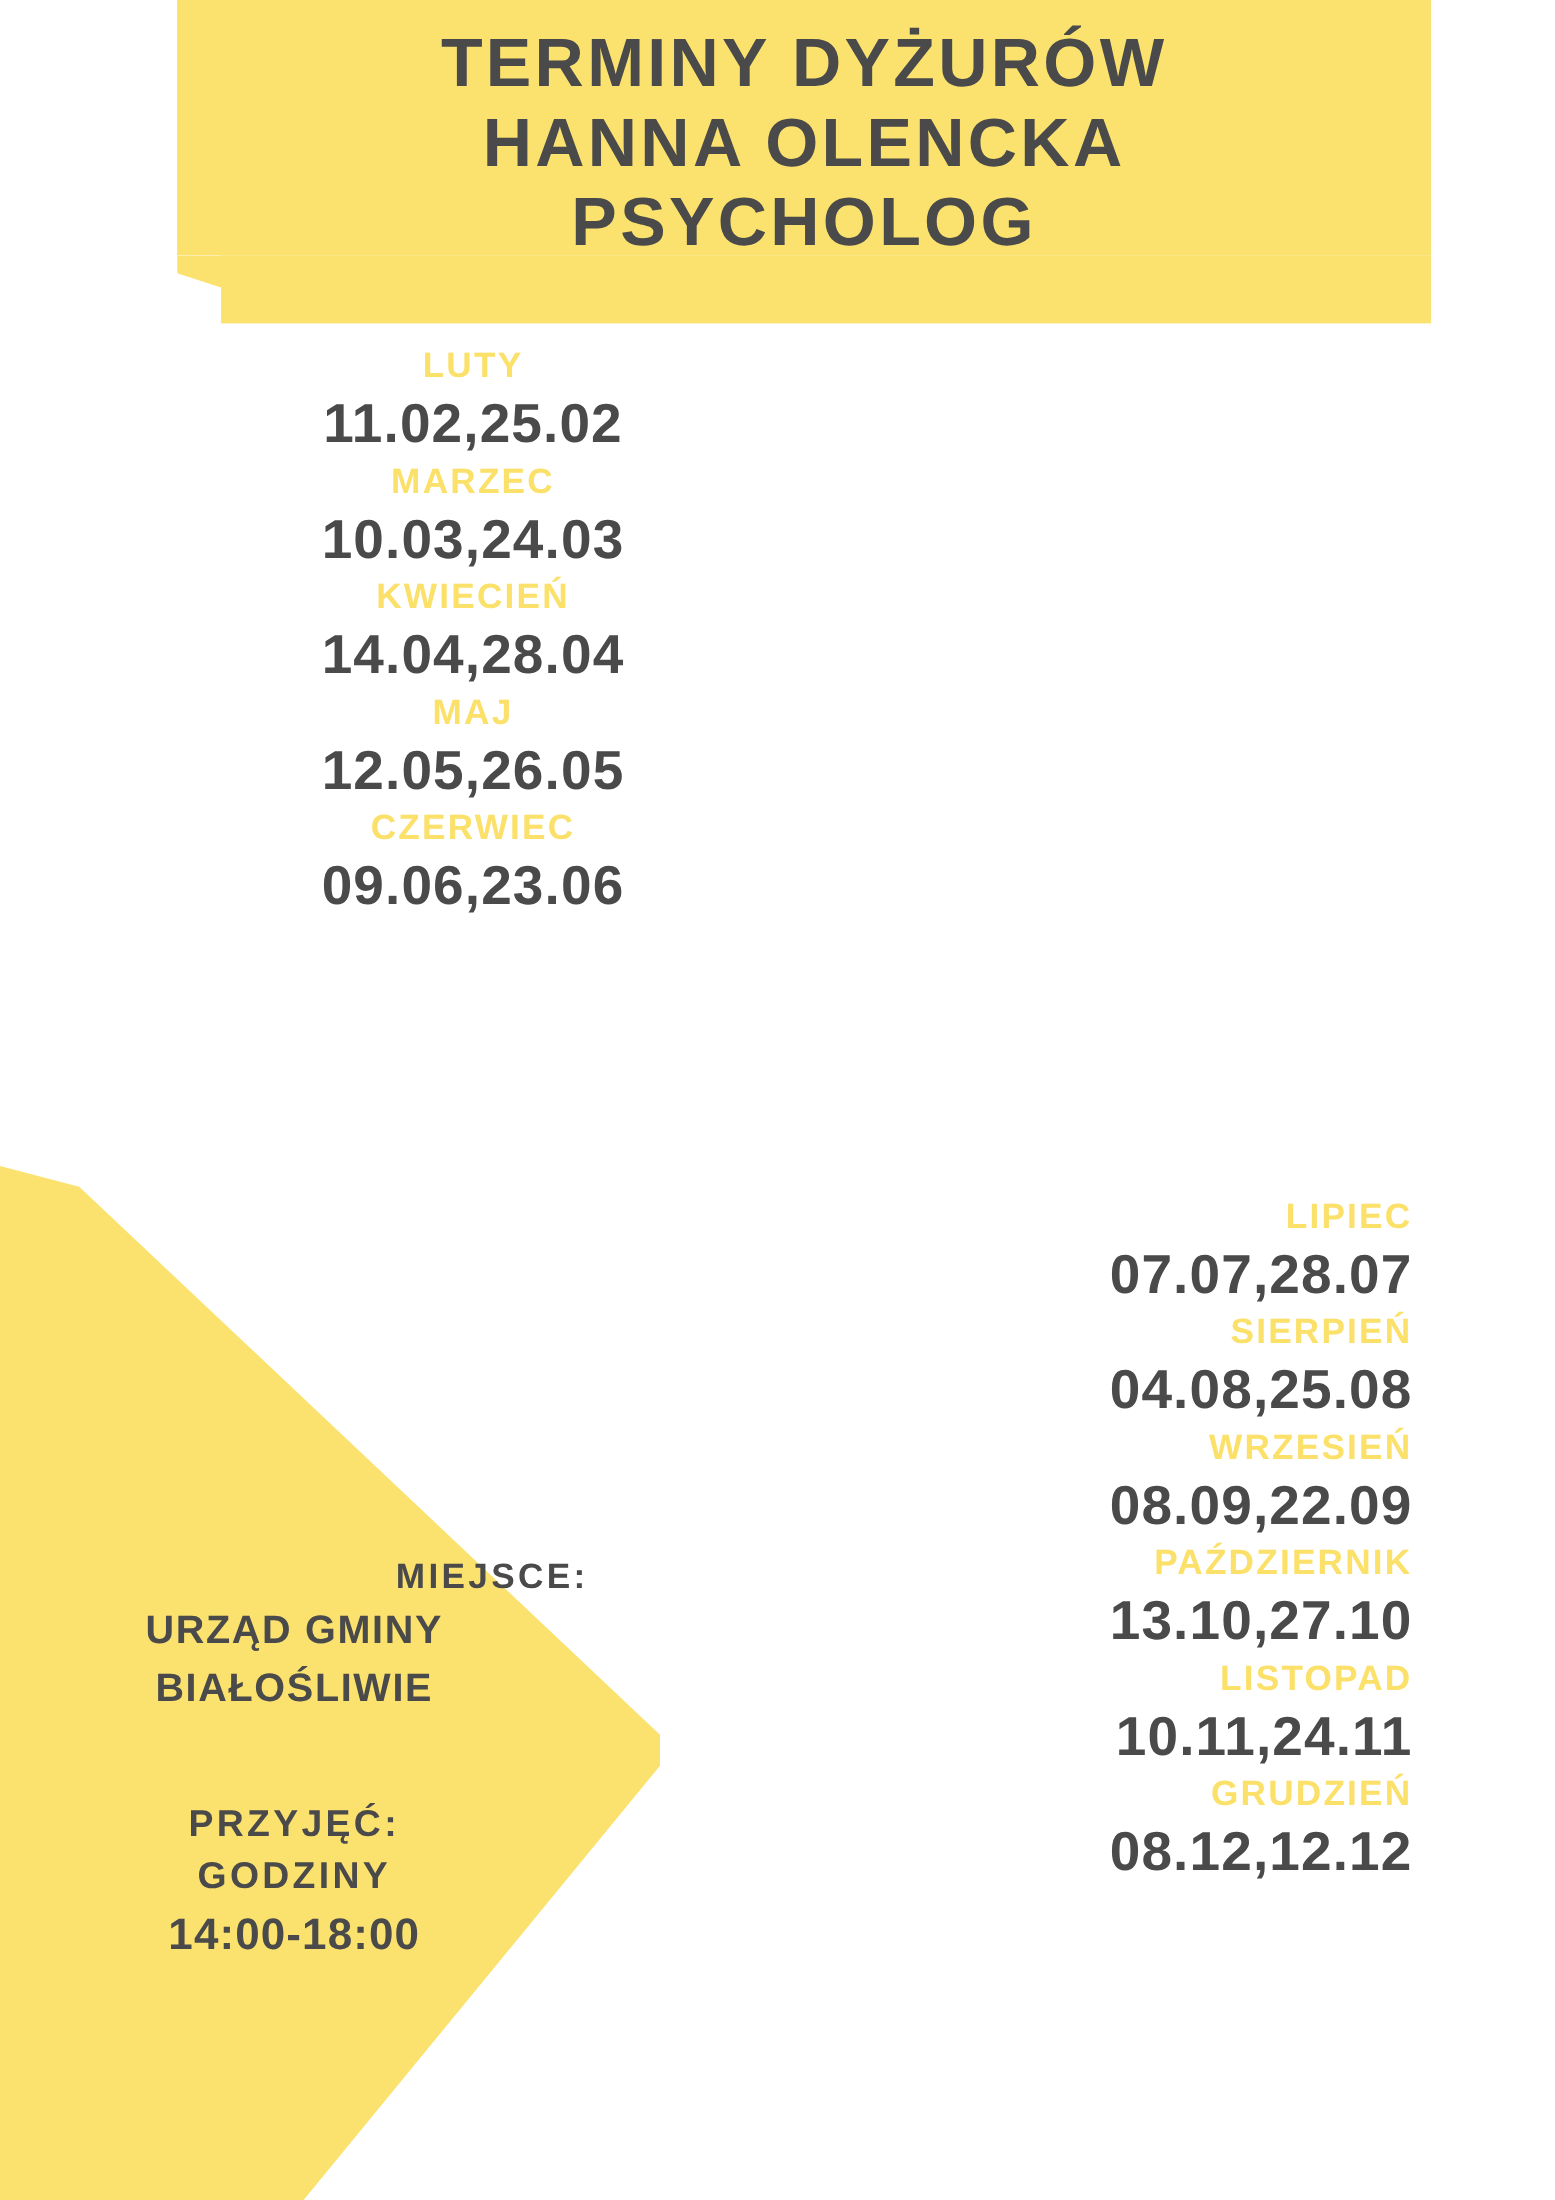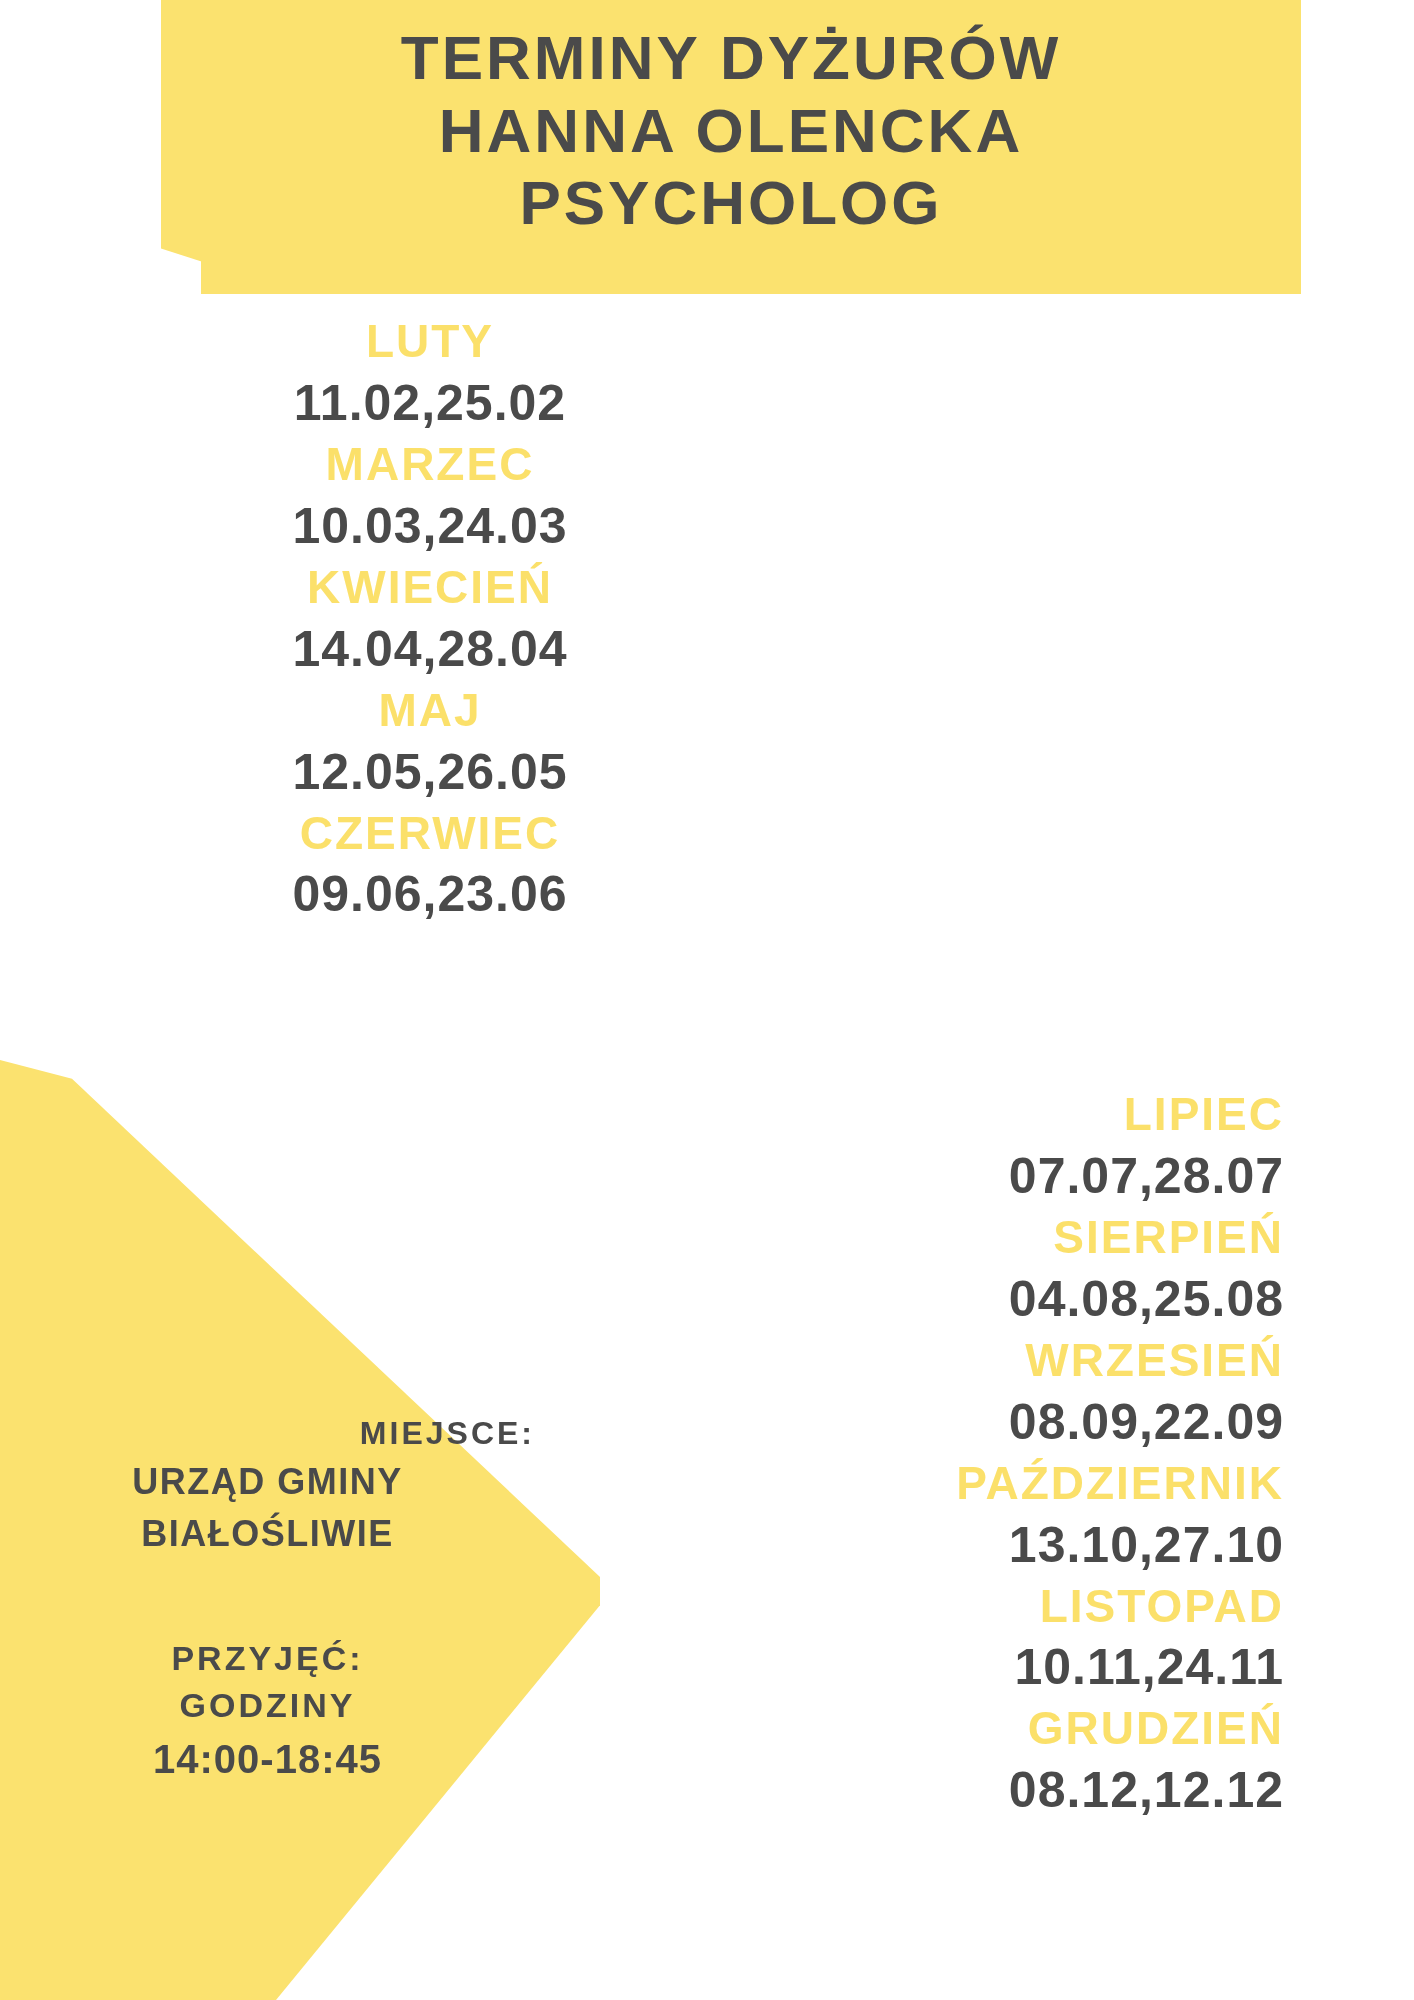--- a/index.html
+++ b/index.html
@@ -73,21 +73,21 @@
     width: 520px;
     text-align: center;
   }
   .col-right {
     right: 130px;
     top: 1085px;
     width: 560px;
     text-align: right;
   }
   .month-name {
-    font-size: 46px;
+    font-size: 32px;
     font-weight: bold;
     letter-spacing: 2px;
     color: #fbe06a;
     line-height: 1.28;
     text-transform: uppercase;
   }
   .month-dates {
     font-size: 50px;
     font-weight: bold;
     letter-spacing: 1px;
@@ -200,14 +200,14 @@
 
 <div class="poly"></div>
 
 <div class="info">
   <div class="info-label">MIEJSCE:</div>
   <div class="info-line">URZĄD GMINY</div>
   <div class="info-line">BIAŁOŚLIWIE</div>
   <div class="info-gap"></div>
   <div class="hours-label">PRZYJĘĆ:</div>
   <div class="hours-label">GODZINY</div>
-  <div class="hours-value">14:00-18:45</div>
+  <div class="hours-value">14:00-18:00</div>
 </div>
 
 </body></html>

